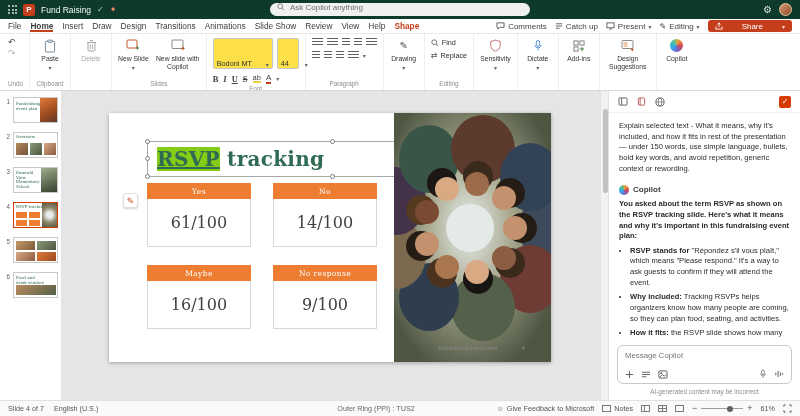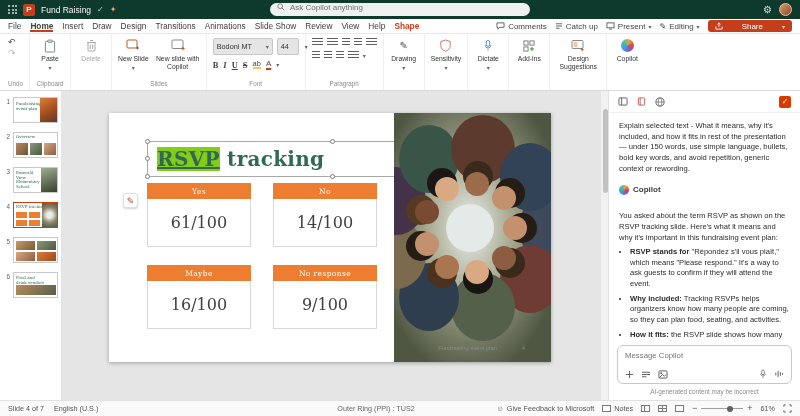--- a/index.html
+++ b/index.html
@@ -35,21 +35,21 @@
   .ribbon{height:57px;background:#fff;border-bottom:1px solid #d9d9d9;display:flex;align-items:stretch;padding:0 2px;overflow:hidden;}
   .rgroup{display:flex;flex-direction:column;border-right:1px solid #efefef;padding:4px 6px 1px;}
   .rcontent{display:flex;gap:7px;align-items:flex-start;flex:1;}
   .glabel{font-size:6.3px;color:#8d8d8d;text-align:center;padding:1px 0 2px;margin-top:auto;}
   .bigbtn{display:flex;flex-direction:column;align-items:center;gap:2px;font-size:6.8px;color:#333;min-width:28px;text-align:center;line-height:1.15;}
   .bigbtn .bicon{height:15px;display:flex;align-items:center;justify-content:center;}
   .bigbtn.disabled{color:#a8a8a8;}
   .two-line{width:44px;}
   .fontrows,.pararows{display:flex;flex-direction:column;gap:4px;}
   .selrow{display:flex;gap:4px;align-items:center;}
-  .selbox{display:flex;align-items:center;justify-content:space-between;border:1px solid #c6c6c6;border-radius:2px;font-size:7.3px;color:#333;padding:0 3px;height:17px;background:#e5e5e5;}
+  .selbox{display:flex;align-items:flex-end;justify-content:space-between;border:1px solid #c6c6c6;border-radius:2px;font-size:7.3px;color:#333;padding:0 3px;height:31px;background:#fde047;}
   .fname{width:60px;}
   .fsize{width:22px;gap:16px;}
   .fmtrow{display:flex;gap:5px;align-items:center;font-size:8.5px;color:#444;height:11px;}
   .fmtrow b{font-family:"Liberation Serif",serif;}
   .fmtrow .strike{text-decoration:line-through;}
   .fmtrow .hl-ab{font-size:7.5px;border-bottom:2px solid #f2c94c;line-height:1;}
   .fmtrow .fc-a{font-size:8px;border-bottom:2px solid var(--accent,#C43E1C);line-height:1;}
   .icon-lines{width:11px;height:9px;background:repeating-linear-gradient(to bottom,#5f5f5f 0 1px,transparent 1px 3px);}
   .icon-lines.narrow{width:8px;}
   .smallcol{display:flex;flex-direction:column;gap:4px;font-size:7.3px;color:#333;}
@@ -89,21 +89,21 @@
   .vthumb{position:absolute;left:1.5px;top:18px;width:5px;height:84px;background:#c1c1c1;border-radius:3px;}
 
   
   .copilot-pane{width:192px;background:#fff;border-left:1px solid #e1e1e1;display:flex;flex-direction:column;}
   .cp-header{height:22px;display:flex;align-items:center;gap:9px;padding:0 9px;border-bottom:1px solid #f0f0f0;color:#5a5a5a;}
   .cp-badge{margin-left:auto;width:12px;height:12px;background:var(--selected-red,#D83B01);border-radius:2px;color:#fff;font-size:8px;display:flex;align-items:center;justify-content:center;line-height:1;}
   .cp-body{flex:1;overflow:hidden;padding:8px 10px 0;font-size:7.6px;line-height:1.4;color:#2b2b2b;}
   .cp-prompt{margin:0 0 10px;}
   .cp-resp-head{display:flex;align-items:center;gap:4px;margin-bottom:4px;color:#3d3d3d;font-weight:bold;font-size:8px;}
   .cp-logo{width:10px;height:10px;border-radius:50%;background:conic-gradient(from 20deg,#e8a33d,#d64550,#7b61c4,#3aa0f3,#35c3a9,#e8a33d);}
-  .cp-intro{margin:16px 0 4px;}
+  .cp-intro{margin:4px 0 4px;font-weight:bold;}
   .cp-body ul{margin:2px 0 0;padding-left:11px;}
   .cp-body li{margin-bottom:4px;}
   .cp-input-wrap{padding:5px 8px 0;}
   .cp-input{border:1px solid #c9c9c9;border-radius:6px;padding:5px 7px 4px;}
   .cp-placeholder{font-size:7.8px;color:#767676;}
   .cp-iconrow{display:flex;align-items:center;gap:7px;margin-top:9px;color:#555;}
   .cp-iconrow .right{margin-left:auto;display:flex;gap:7px;}
   .cp-disclaimer{text-align:center;font-size:6.4px;color:#8c8c8c;padding:4px 0 5px;}
 
   
@@ -331,20 +331,38 @@
       <div class="rcontent">
         <div class="bigbtn">
           <span class="bicon" style="font-size:10px;color:#555;">✎</span>
           <span>Drawing</span>
           <span class="chev">▾</span>
         </div>
       </div>
       <div class="glabel"></div>
     </div>
 
+    <div class="rgroup">
+      <div class="rcontent">
+          <div class="smallcol">
+        <span class="smallbtn">
+          <svg width="8" height="8" viewBox="0 0 10 10">
+                <circle cx="4" cy="4" r="3" fill="none" stroke="#555"></circle>
+                <line x1="6.2" y1="6.2" x2="9" y2="9" stroke="#555"></line>
+              </svg>
+          <span>Find</span>
+        </span>
+        <span class="smallbtn">
+          <span style="font-size:8px;color:#555;">⇄</span>
+          <span>Replace</span>
+        </span>
+      </div>
+        </div>
+      <div class="glabel">Editing</div>
+    </div>
 
     <div class="rgroup">
       <div class="rcontent">
         <div class="bigbtn">
           <span class="bicon">
             <svg width="11" height="13" viewBox="0 0 14 16">
                 <path d="M7 1 13 3 V8 C13 12 10 14.3 7 15.3 C4 14.3 1 12 1 8 V3 Z" fill="#fff" stroke="#b8544f"></path>
               </svg>
           </span>
           <span>Sensitivity</span>

